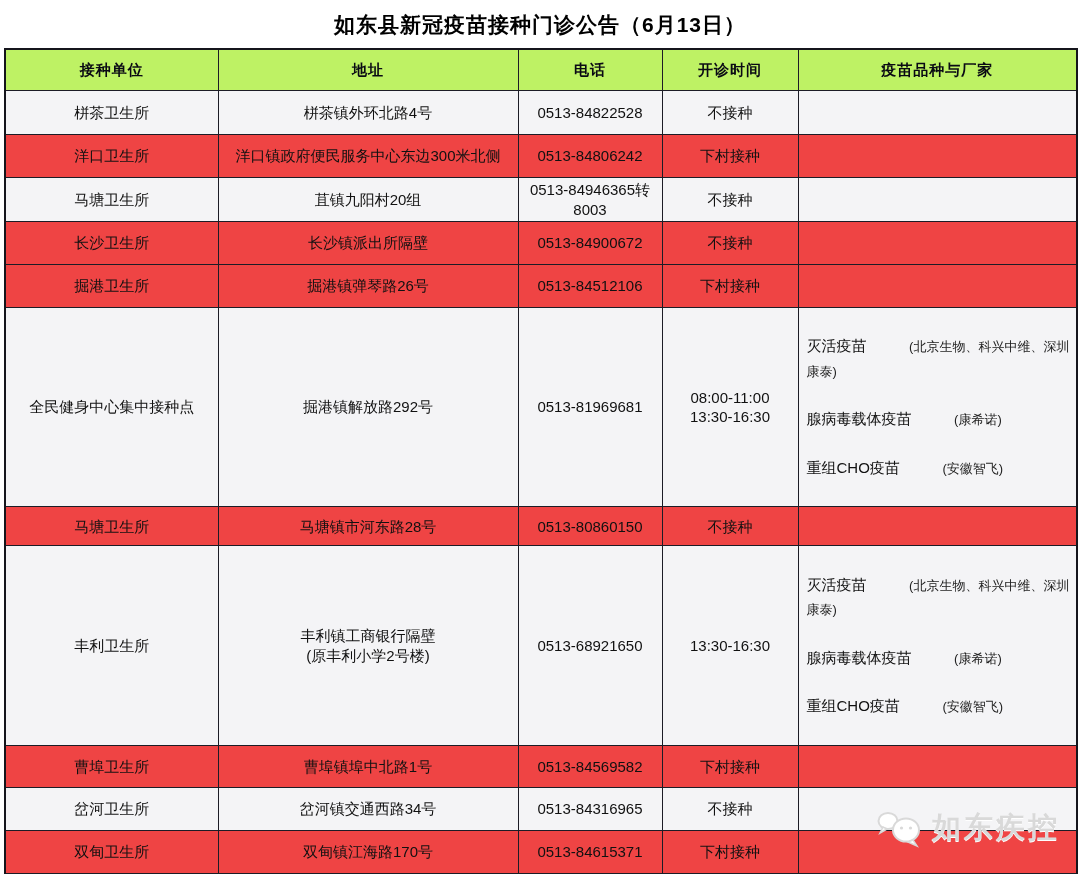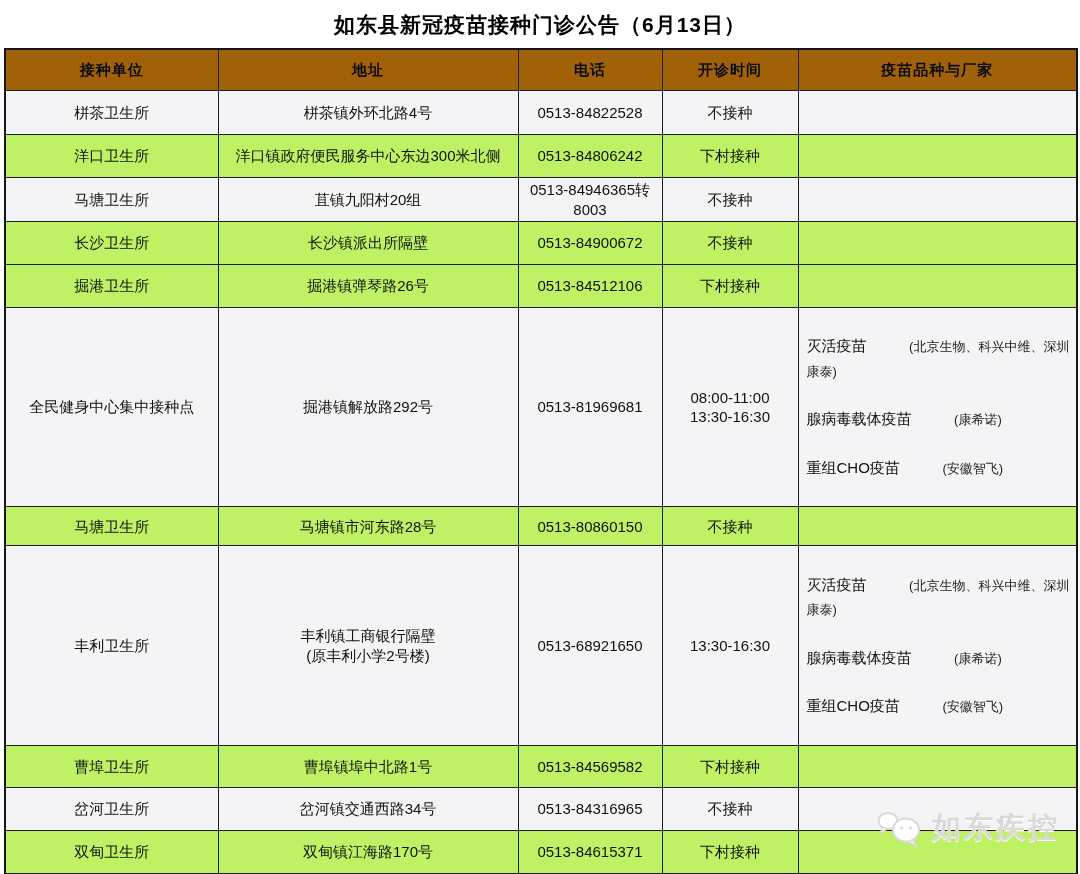--- a/index.html
+++ b/index.html
@@ -17,25 +17,25 @@
     width:1072px; margin:9px 4px 0 4px;
     border:2px solid #15151c;
   }
   .clinic-table th, .clinic-table td {
     border:1px solid #1c1c26;
     font-size:15px; text-align:center; vertical-align:middle;
     padding:2px 6px; line-height:1.3; white-space:pre-line;
     overflow:hidden;
   }
   .clinic-table th {
-    background:#a16207; color:#0a0a14; font-weight:bold; height:36px;
+    background:#bef264; color:#0a0a14; font-weight:bold; height:36px;
     letter-spacing:1px;
   }
   tr.plain td { background:#f4f4f6; }
-  tr.alt td   { background:#bef264; }
+  tr.alt td   { background:#ef4444; }
   tr.h39 { height:39px; } tr.h42 { height:42px; } tr.h43 { height:43px; }
   tr.h44 { height:44px; } tr.h73 { height:73px; } tr.h77 { height:77px; }
   td.vaccine-cell { text-align:left; padding-left:8px; line-height:1.62; }
   .vname  { font-size:15px; }
   .vdetail{ font-size:13px; color:#222;margin-left:39px; }
   .watermark {
     position:absolute; right:20px; top:808px;
     display:flex; gap:5px;
     color:#d9d9d9; font-size:29px; font-weight:bold; letter-spacing:3px;
     text-shadow:0 1px 0 #ffffff;

